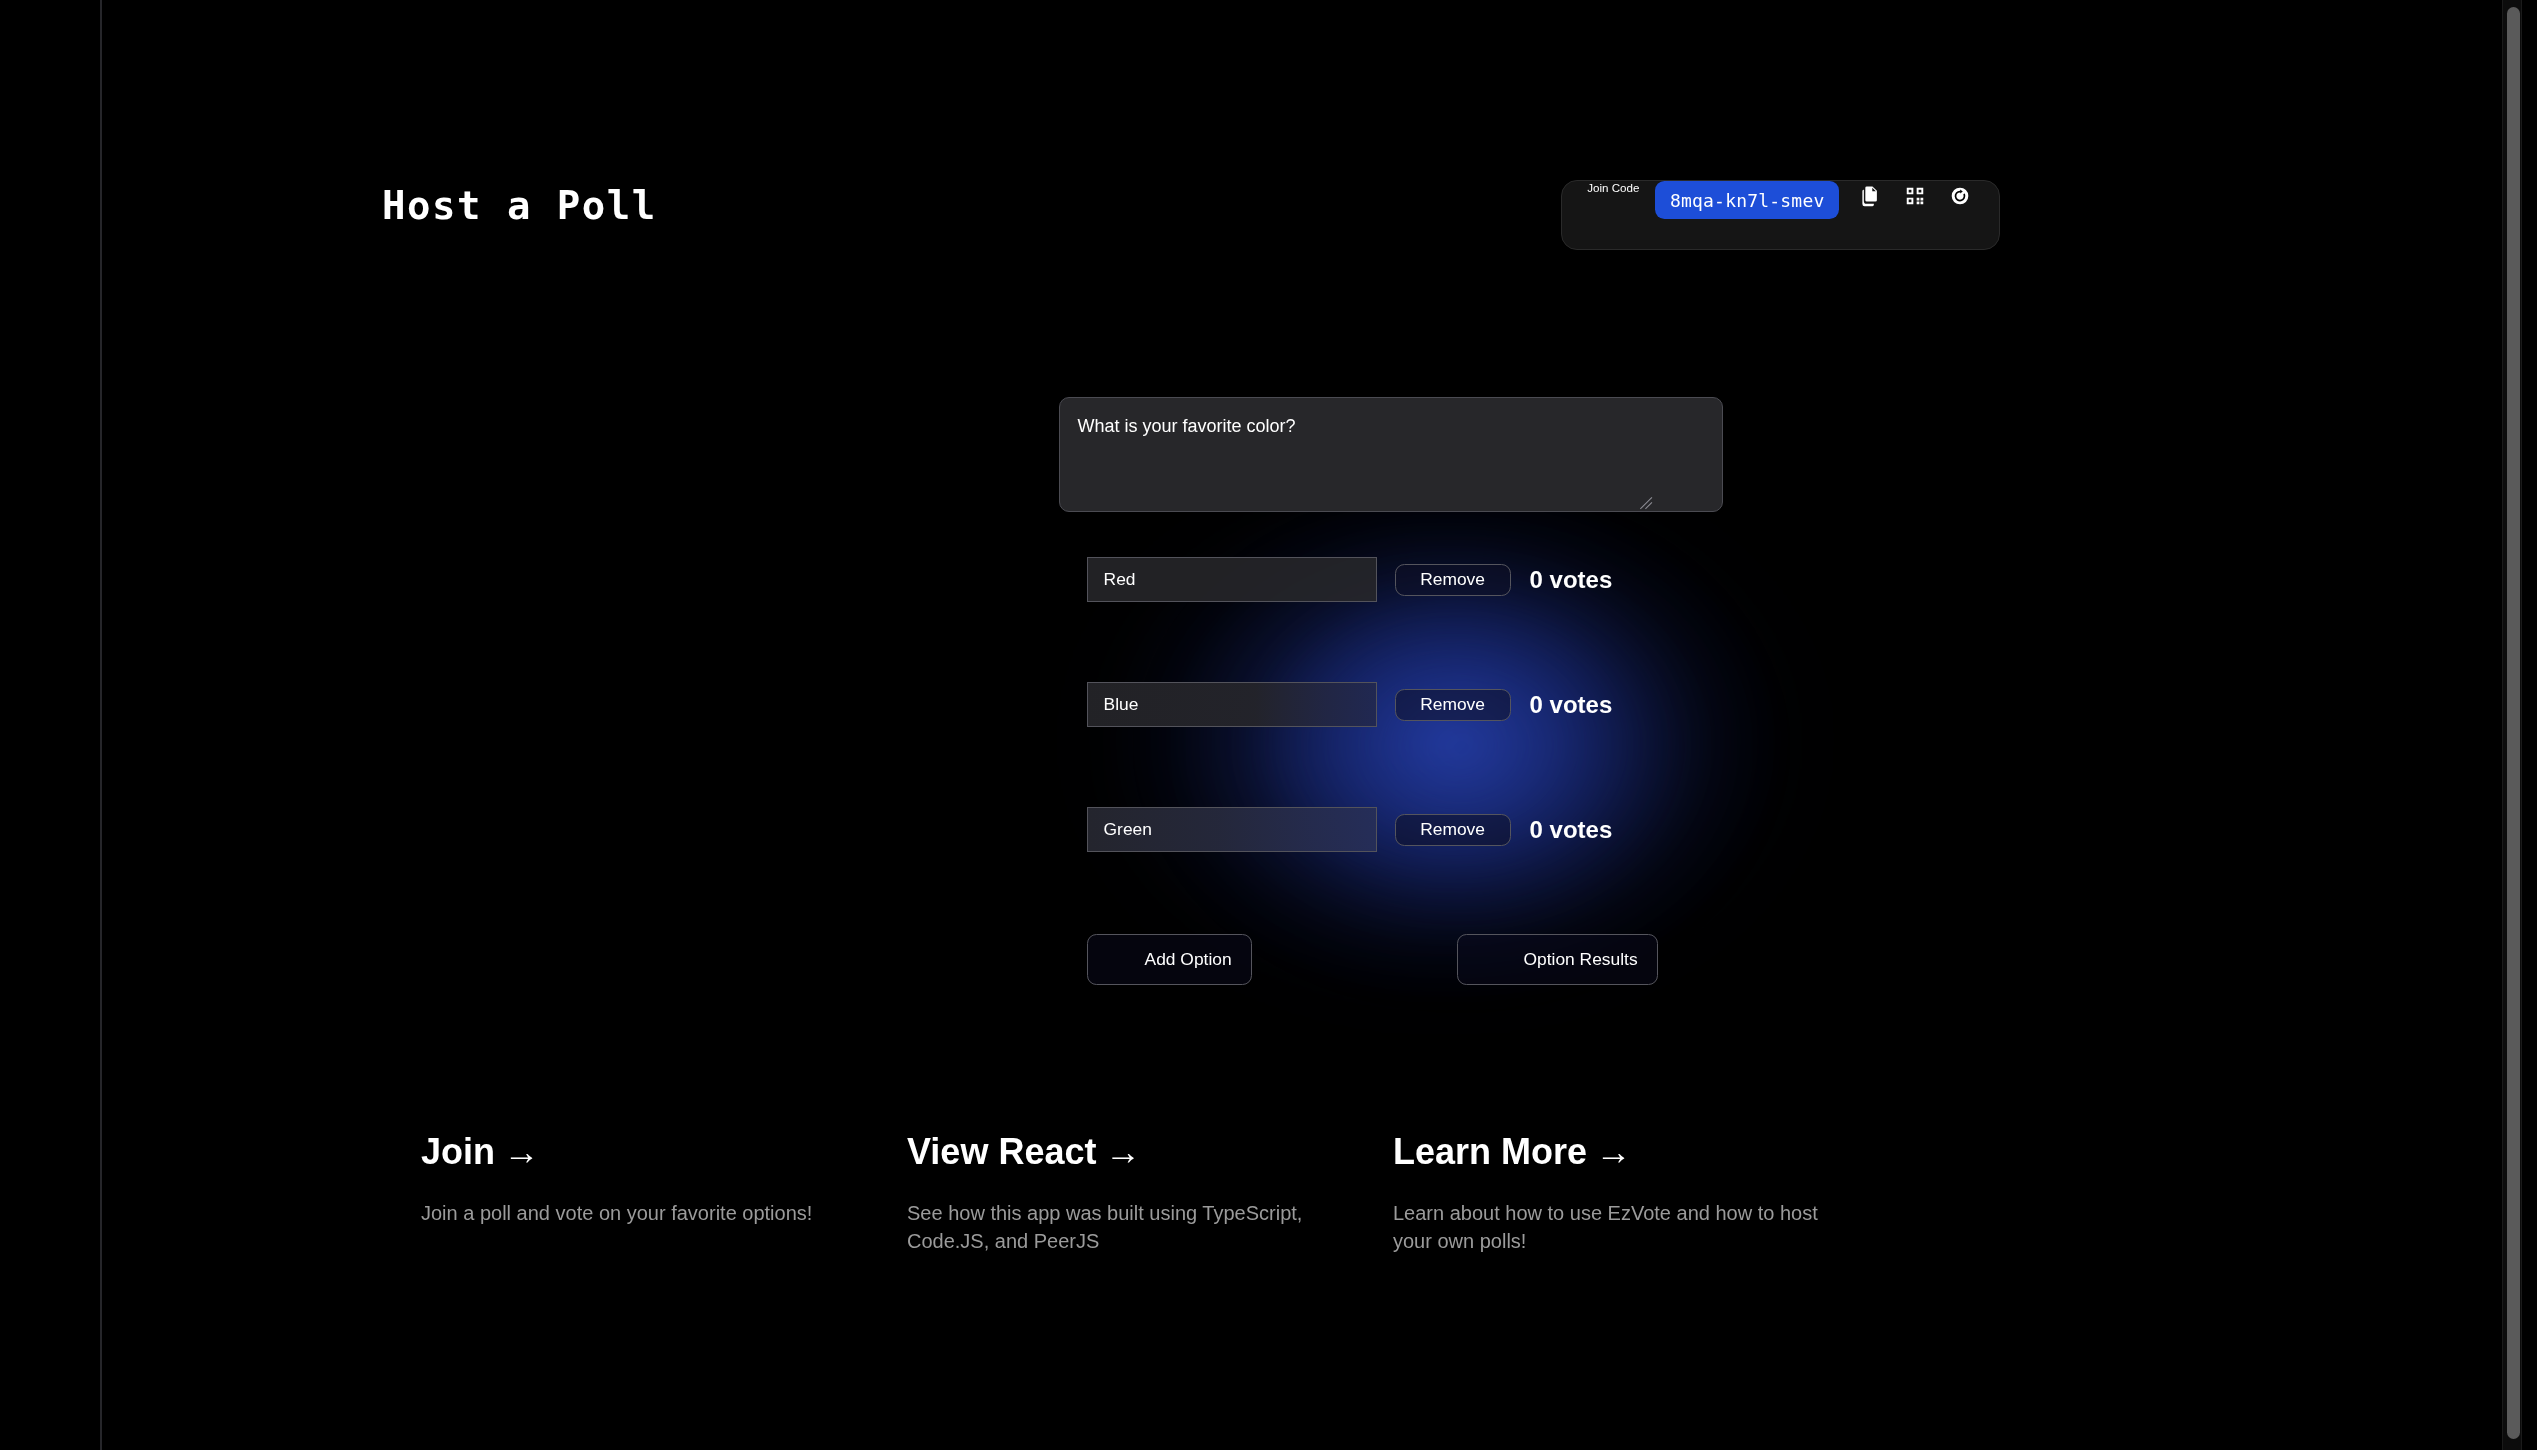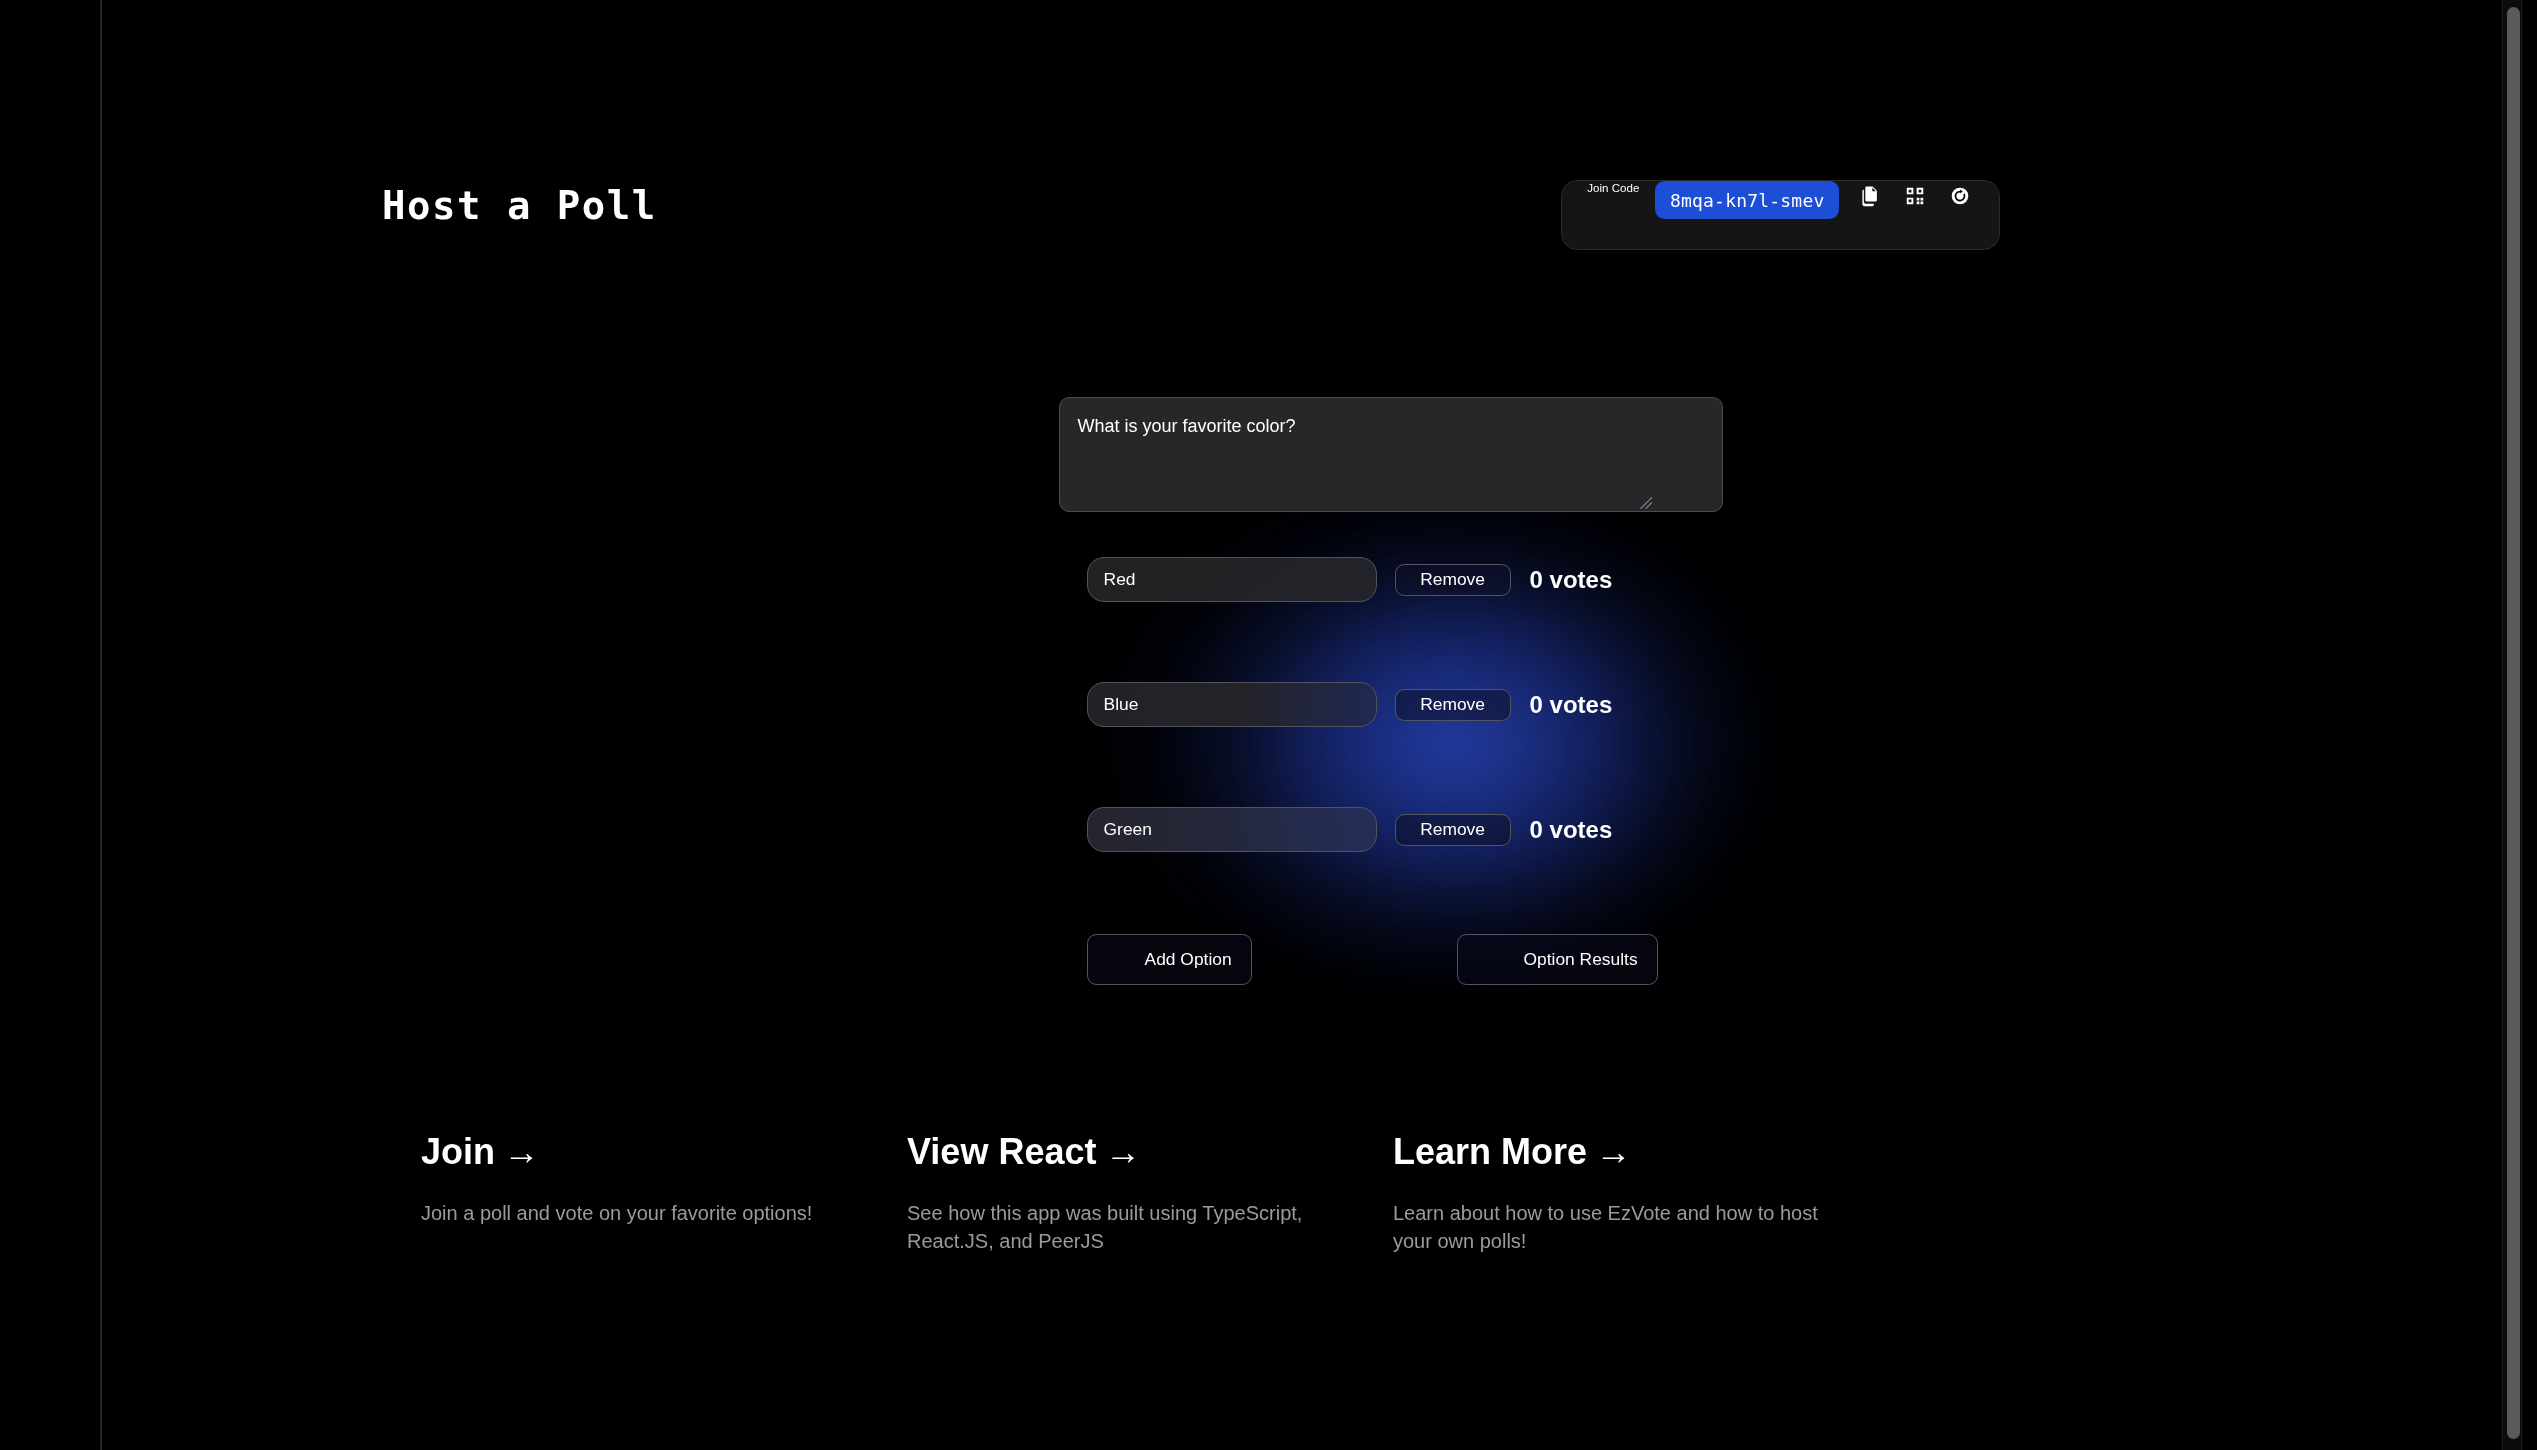--- a/index.html
+++ b/index.html
@@ -210,21 +210,21 @@
     height: 45px;
     margin-bottom: 80px;
     display: flex;
     align-items: center;
   }
   .option-row:last-child { margin-bottom: 0; }
 
   .option-input {
     width: 290px;
     height: 45px;
-    border-radius: 17px;
+    border-radius: 0;
     border: 0.7px solid #53535b;
     background: rgba(39, 39, 42, 0.88);
     color: #ffffff;
     font-family: "Liberation Sans", sans-serif;
     font-size: 17.4px;
     padding: 0 16px;
     outline: none;
   }
   .option-input::placeholder { color: #8b8b93; }
 
@@ -413,21 +413,21 @@
     <div id="footer-links">
 
 
       <div class="footer-card">
         <a class="footer-card-title" href="#"><span>Join</span><span class="arrow">→</span></a>
         <p class="footer-card-desc">Join a poll and vote on your favorite options!</p>
       </div>
 
       <div class="footer-card">
         <a class="footer-card-title" href="#"><span>View React</span><span class="arrow">→</span></a>
-        <p class="footer-card-desc">See how this app was built using TypeScript, React.JS, and PeerJS</p>
+        <p class="footer-card-desc">See how this app was built using TypeScript, Code.JS, and PeerJS</p>
       </div>
 
       <div class="footer-card">
         <a class="footer-card-title" href="#"><span>Learn More</span><span class="arrow">→</span></a>
         <p class="footer-card-desc">Learn about how to use EzVote and how to host your own polls!</p>
       </div>
 
     </div>
 
   </div>

